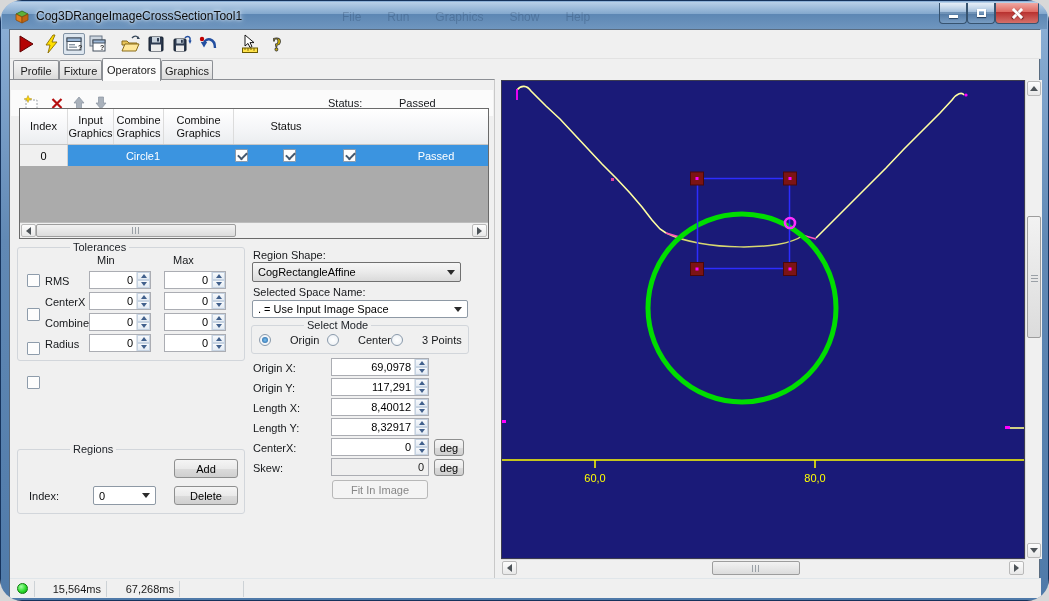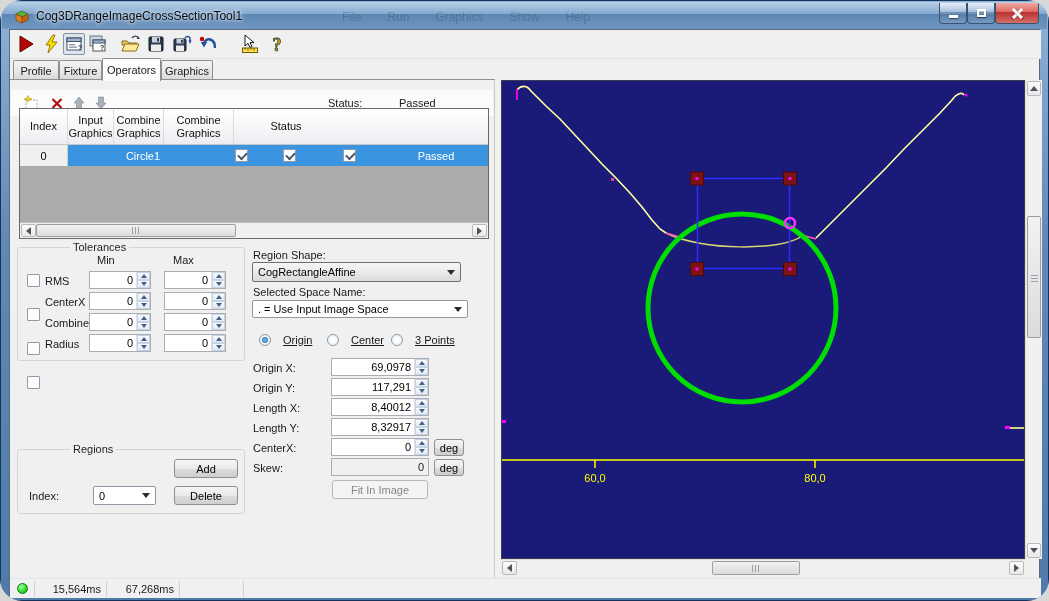--- a/index.html
+++ b/index.html
@@ -73,21 +73,21 @@
   .btn{position:absolute;border:1px solid #8e8f8f;border-radius:3px;background:linear-gradient(#f5f5f5,#eaeaea 50%,#dcdcdc 51%,#cfcfcf);display:flex;align-items:center;justify-content:center;font-size:11px;color:#000;}
   .btn.disabled{color:#878787;border-color:#b8b8b8;background:#f4f4f4;}
   .combo{position:absolute;border:1px solid #707070;border-radius:2px;display:flex;align-items:center;font-size:11px;color:#000;padding-left:5px;}
   .combo .arrow{margin-left:auto;margin-right:5px;width:0;height:0;border-left:4px solid transparent;border-right:4px solid transparent;border-top:5px solid #2b2b2b;}
   .combo.gray{background:linear-gradient(#f6f6f6,#ececec 45%,#dadada);}
   .combo.white{background:#fff;border-color:#8e99a5;}
 
   
   .radio{width:12px;height:12px;border-radius:50%;border:1px solid #8a9aab;background:radial-gradient(#fff,#e9eef3);position:relative;}
   .radio.sel:after{content:"";position:absolute;left:2px;top:2px;width:6px;height:6px;border-radius:50%;background:radial-gradient(#79c0ef,#225e9d);}
-  .radio-row{position:absolute;display:flex;align-items:flex-start;gap:12px;text-decoration:underline;}
+  .radio-row{position:absolute;display:flex;align-items:flex-start;gap:19px;}
 
   
   .display{position:absolute;left:500px;top:79px;width:524px;height:479px;background:#1a1a78;border:1px solid #3c3c50;}
   .statusbar{position:absolute;left:9px;top:577px;width:1031px;height:20px;background:#f0f0f0;border-top:1px solid #e0e6ea;display:flex;align-items:center;}
   .sb-seg{height:16px;border-right:1px solid #cdd2d6;display:flex;align-items:center;}
   .led{width:11px;height:11px;border-radius:50%;background:radial-gradient(circle at 35% 30%,#a5ffa5,#2ddd2d 55%,#0f9a0f);border:1px solid #0c7a0c;}
   .lbl{position:absolute;font-size:11px;color:#16181b;white-space:nowrap;}
 </style>
 </head>
 <body>
@@ -383,20 +383,23 @@
     <div class="combo gray" style="left:251px;top:261px;width:209px;height:20px">
       <span>CogRectangleAffine</span>
         <div class="arrow"></div>
     </div>
     <div class="lbl" style="left:252px;top:285px">Selected Space Name:</div>
     <div class="combo white" style="left:251px;top:299px;width:216px;height:18px">
       <span>. = Use Input Image Space</span>
         <div class="arrow"></div>
     </div>
 
+    <div class="groupbox" style="left:250px;top:324px;width:218px;height:29px">
+      <div class="gb-legend">Select Mode</div>
+    </div>
     <div class="radio-row" style="left:258px;top:333px">
       <div class="radio sel"></div>
       <span class="lbl" style="position:static">Origin</span>
     </div>
     <div class="radio-row" style="left:326px;top:333px">
       <div class="radio"></div>
       <span class="lbl" style="position:static">Center</span>
     </div>
     <div class="radio-row" style="left:390px;top:333px">
       <div class="radio"></div>

